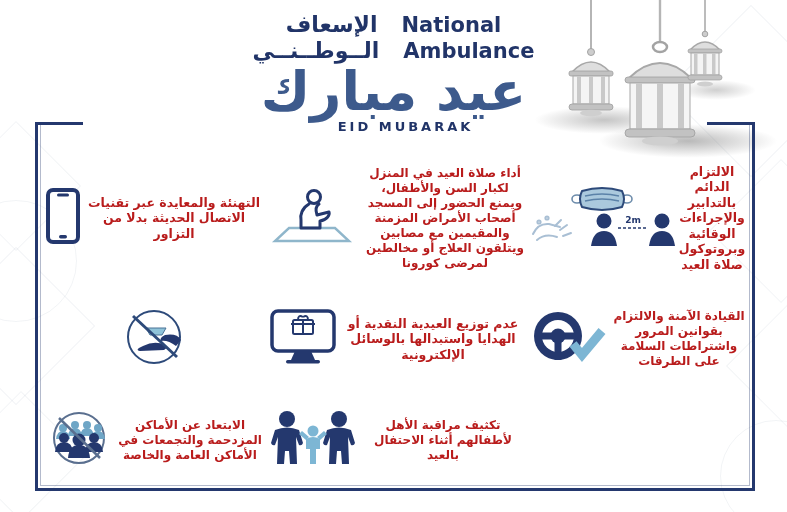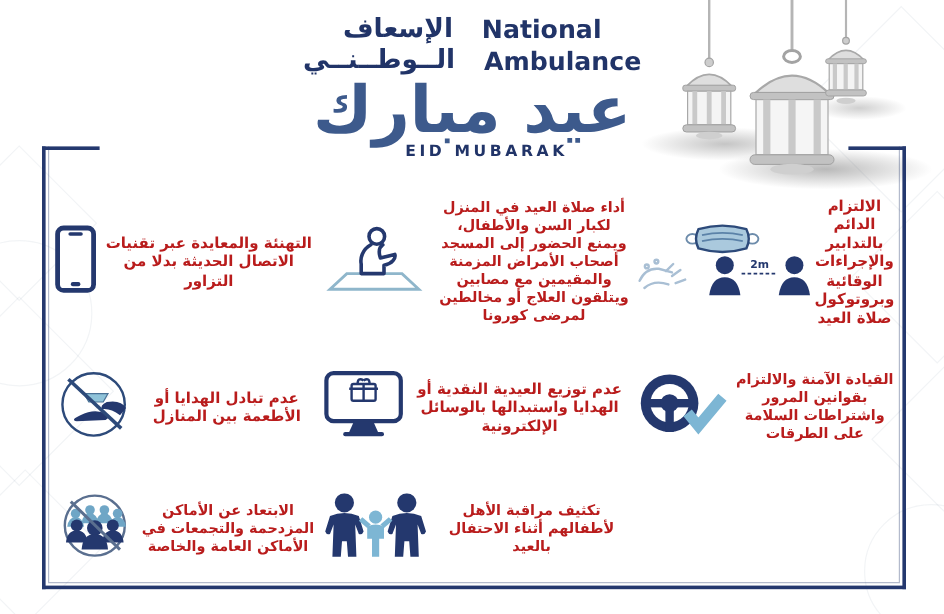--- a/index.html
+++ b/index.html
@@ -173,21 +173,20 @@
       <div class="cell">
         <div class="icon-wrap" style="height:58px;">
           <svg width="70" height="58" viewBox="0 0 70 58">
             <circle cx="35" cy="29" r="26" fill="none" stroke="#2d4a7a" stroke-width="2"></circle>
             <polygon points="27,20 47,20 43,27 31,27" fill="#8fc3d9" stroke="#4a7296" stroke-width="1"></polygon>
             <path d="M46 27 q12 -2 16 5 l-5 6 q-8 -6 -15 -5 q-2 -3 4 -6 Z" fill="#24386e"></path>
             <path d="M24 38 q12 -6 22 -1 q4 2 -1 5 l-24 1 q-6 -1 3 -5 Z" fill="#24386e"></path>
             <line x1="14" y1="8" x2="58" y2="49" stroke="#2d4a7a" stroke-width="3"></line>
           </svg>
         </div>
-        <div class="tip-text w200">عدم تبادل الهدايا أو الأطعمة بين المنازل</div>
       </div>
 
 
       <div class="cell">
         <div class="icon-wrap" style="height:58px;">
           <svg width="76" height="58" viewBox="0 0 76 58">
             <rect x="7" y="3" width="62" height="40" rx="6" fill="#ffffff" stroke="#24386e" stroke-width="3.5"></rect>
             <g fill="none" stroke="#24386e" stroke-width="2">
               <rect x="28" y="12" width="20" height="14" rx="1.5"></rect>
               <line x1="38" y1="12" x2="38" y2="26"></line>

